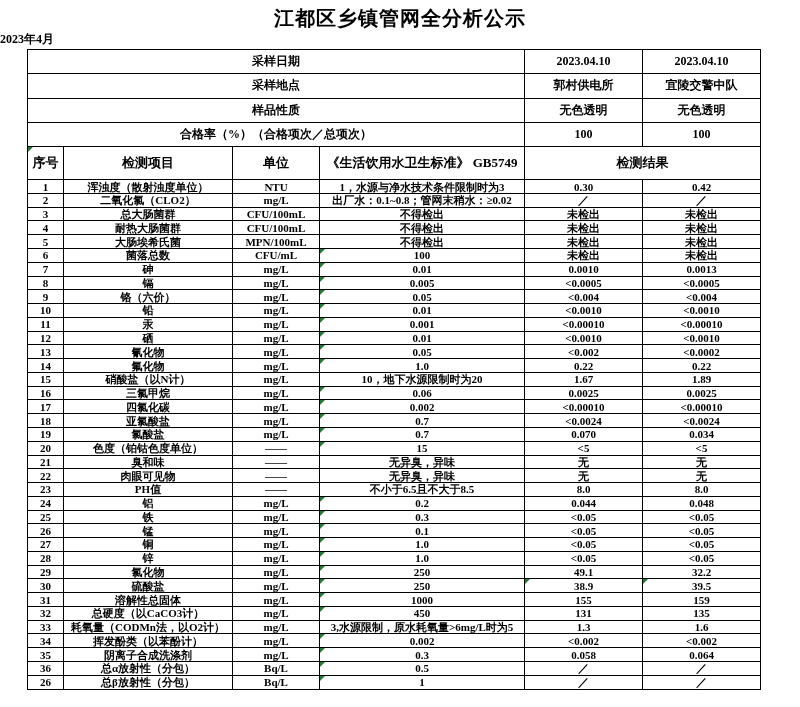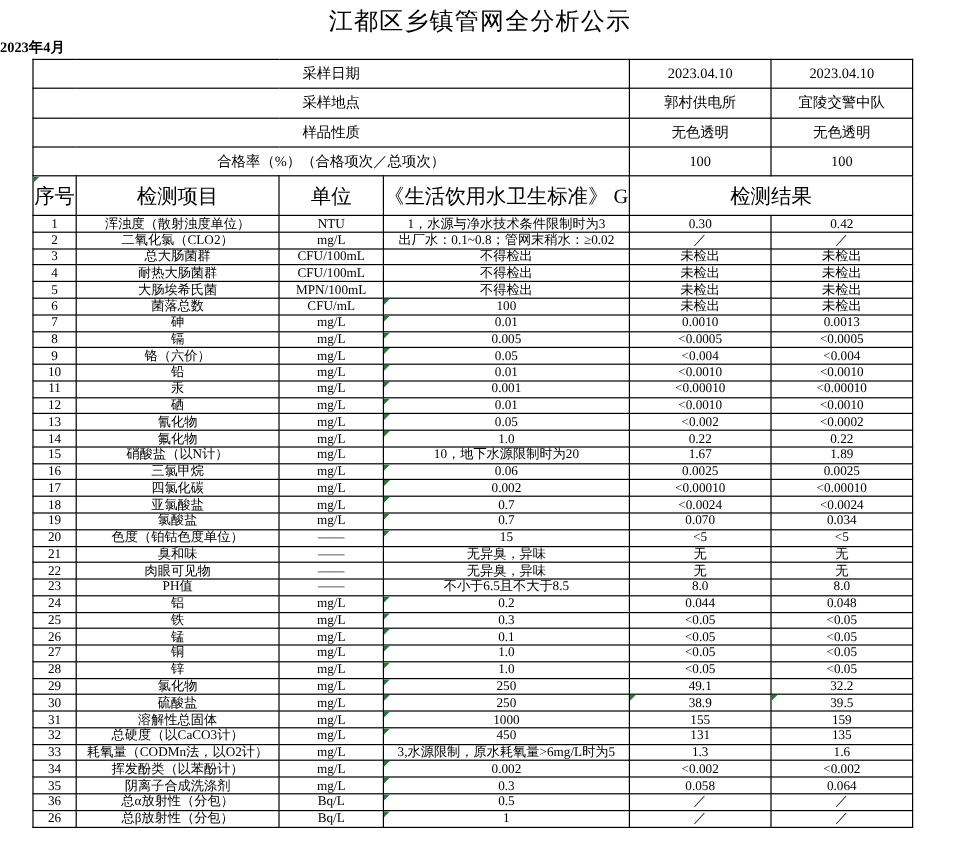--- a/index.html
+++ b/index.html
@@ -10,49 +10,50 @@
     background: #ffffff;
     color: #000000;
     font-family: "Liberation Serif", "DejaVu Serif", serif;
     overflow: hidden;
   }
   .title {
     margin: 5px 0 0 0;
     text-align: center;
     font-size: 20px;
     line-height: 27px;
-    font-weight: normal;
+    font-weight: bold;
     letter-spacing: 1px;
   }
   .subtitle {
     text-align: left;
     font-size: 12px;
     line-height: 15px;
     font-weight: bold;
     margin: 0 0 2px 0;
   }
   table.main {
     border-collapse: collapse;
     table-layout: fixed;
     margin-left: 27px;
     width: 733px;
+    font-weight: bold;
   }
   table.main td {
     border: 1px solid #000000;
     padding: 0;
     overflow: hidden;
     white-space: nowrap;
     position: relative;
     text-align: center;
     vertical-align: middle;
   }
   tr.metarow { height: 24.3px; }
   tr.metarow td { font-size: 12px; }
   tr.headrow { height: 33px; }
-  tr.headrow td { font-size: 17px; }
+  tr.headrow td { font-size: 13px; }
   tr.datarow { height: 13.78px; }
   tr.datarow td { font-size: 11px; line-height: 12px; }
   td.left { text-align: left; padding-left: 3px; }
   .tri-mark {
     position: absolute;
     top: 0; left: 0;
     width: 0; height: 0;
     border-top: 5px solid var(--tri, #1e7e34);
     border-right: 5px solid transparent;
     pointer-events: none;

